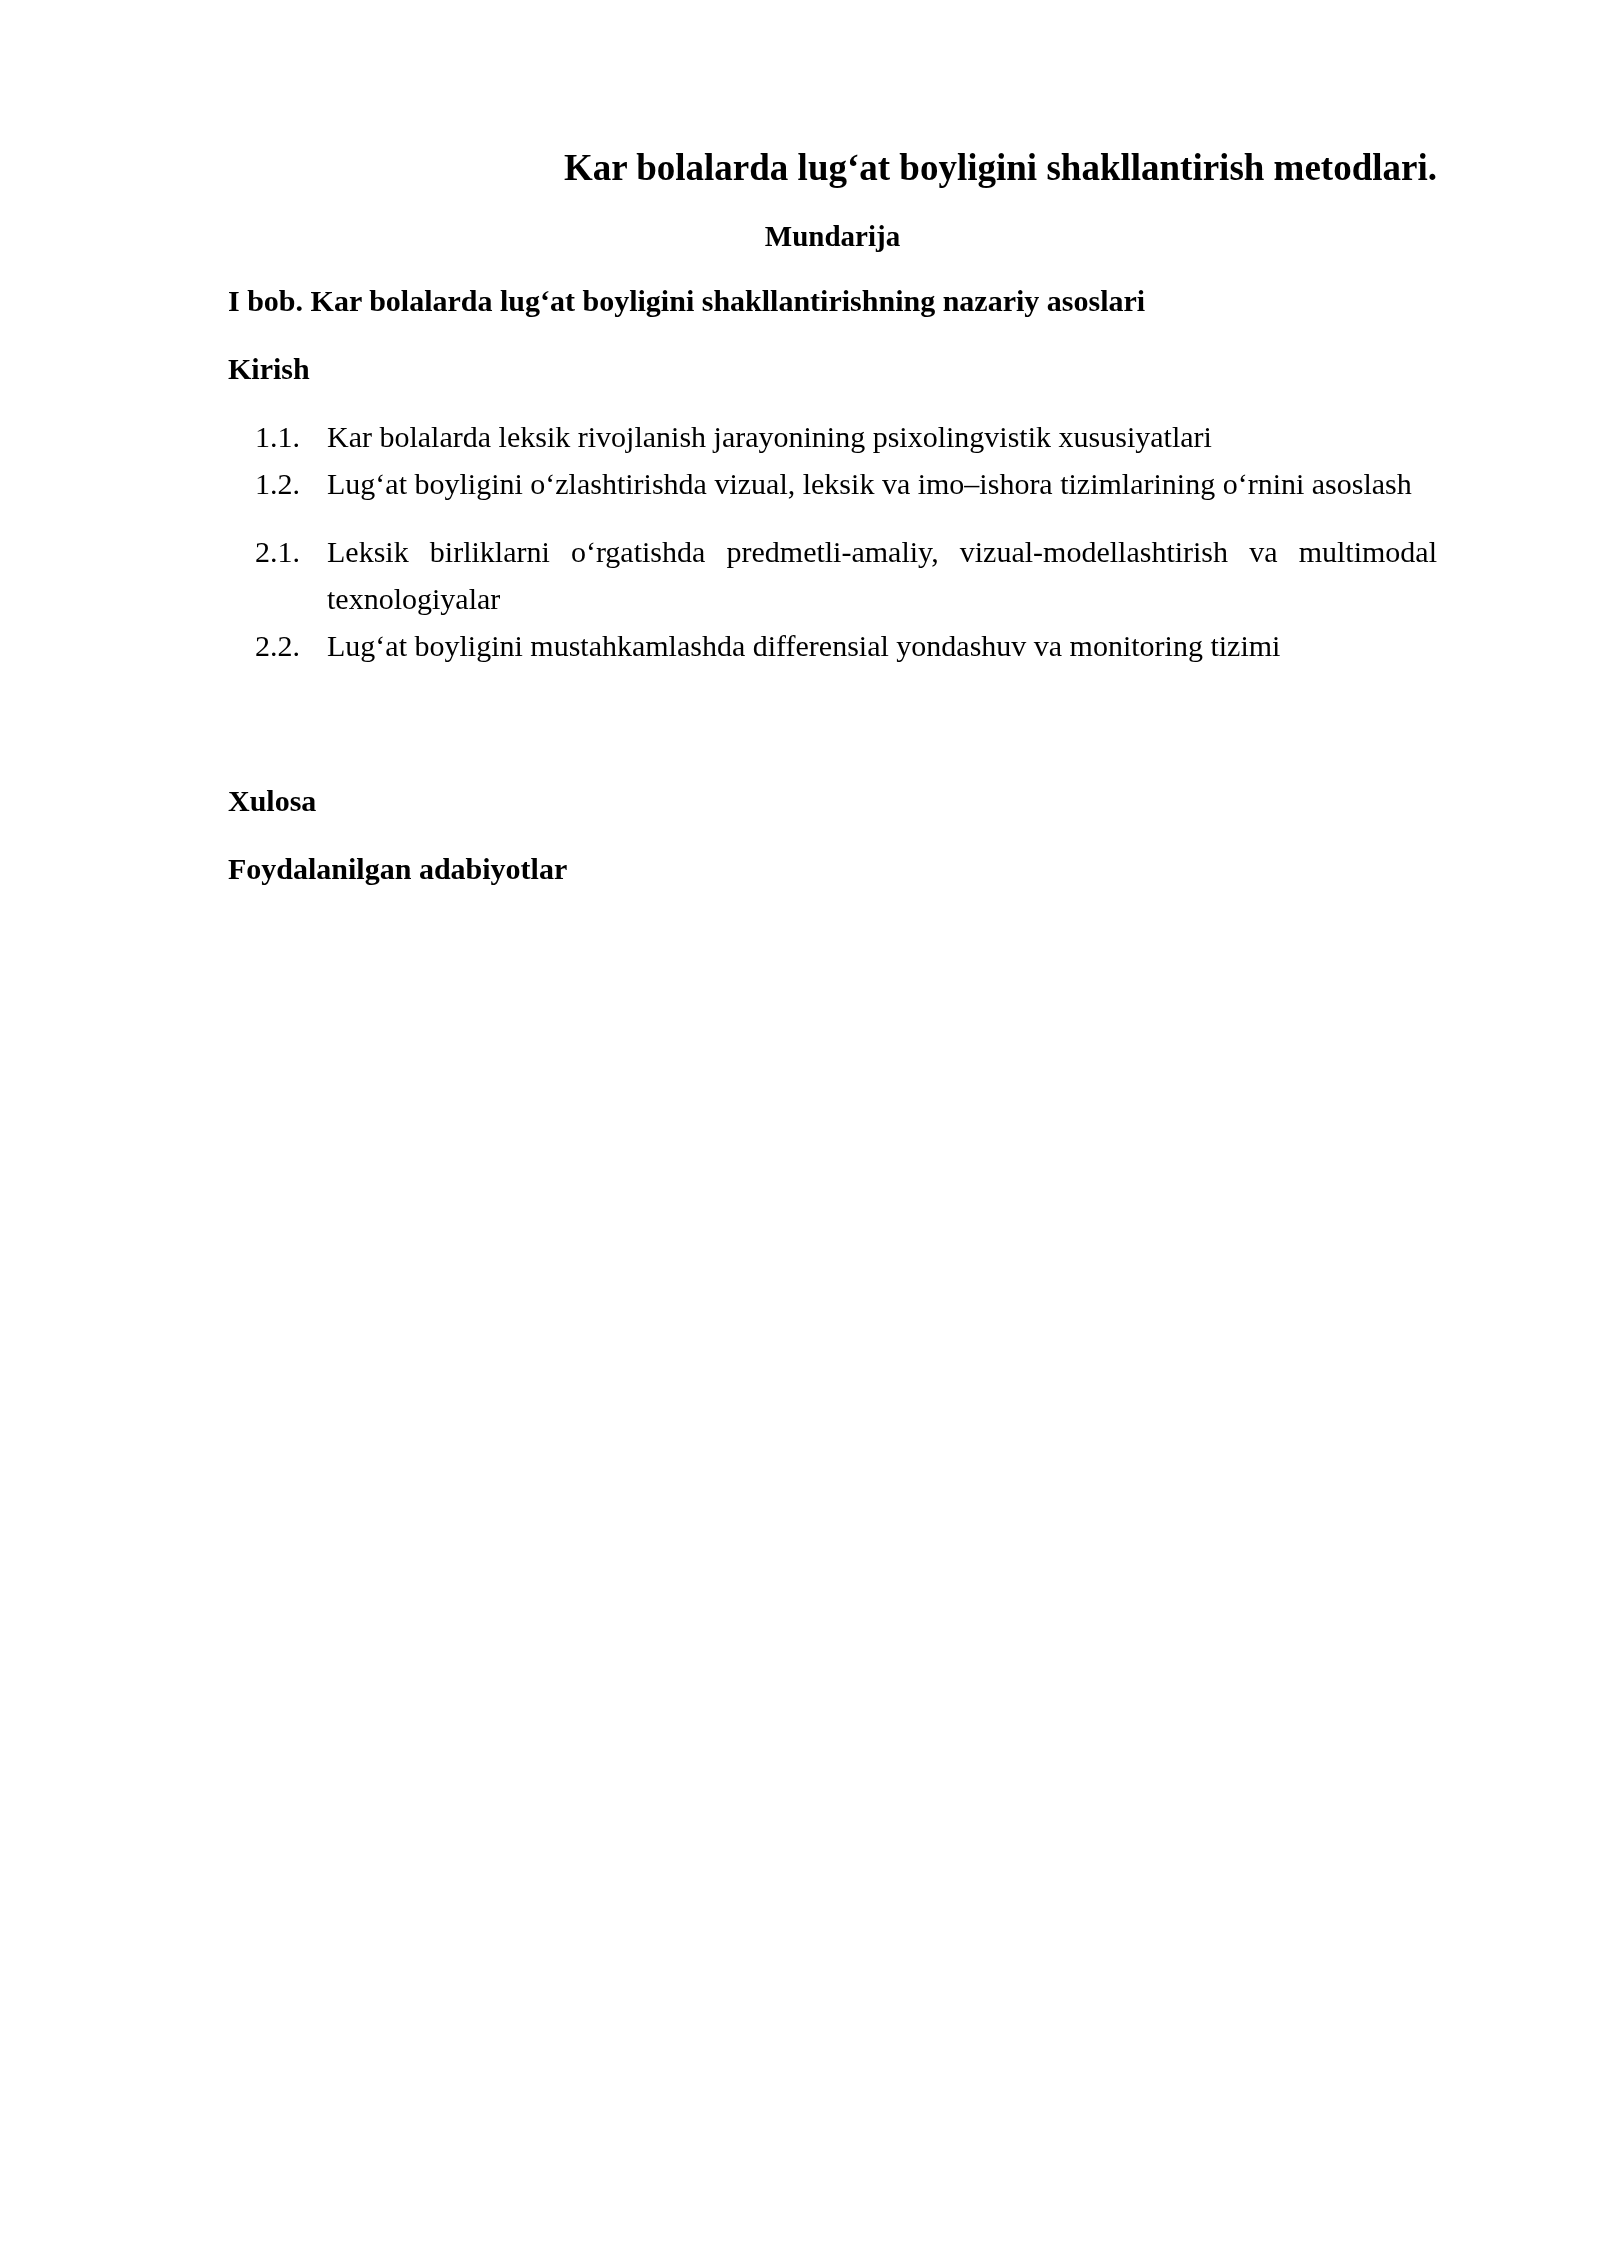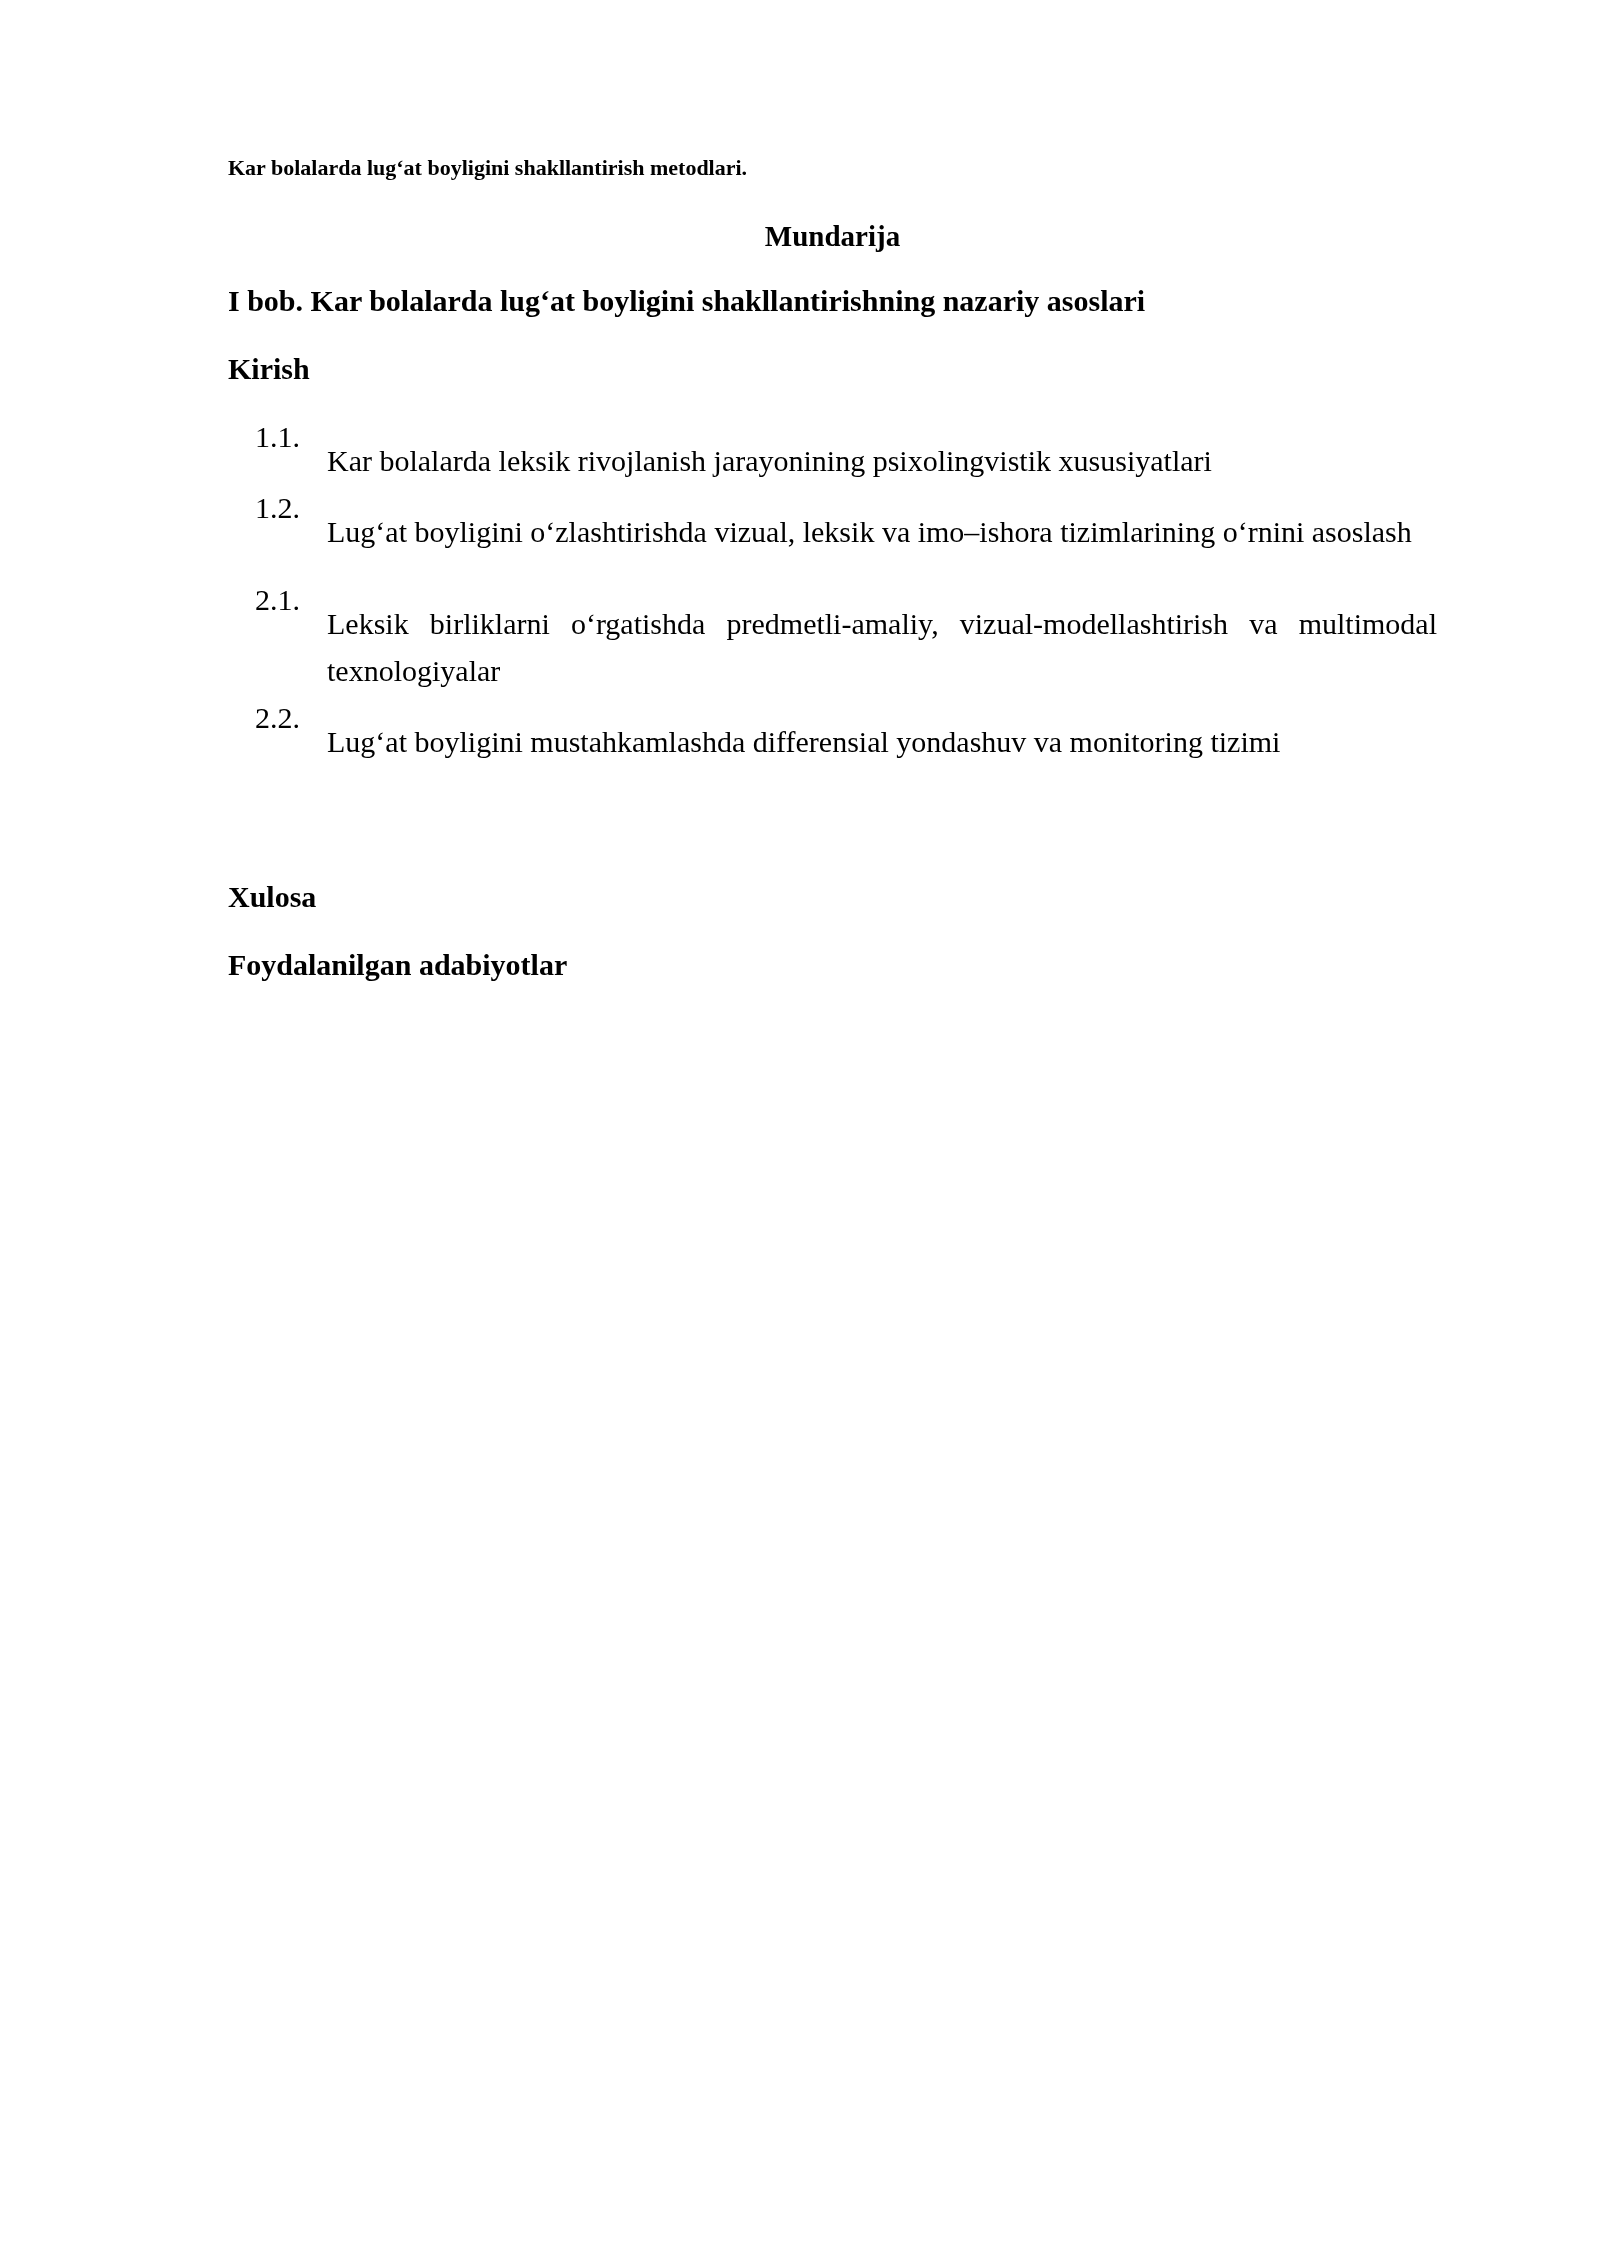--- a/index.html
+++ b/index.html
@@ -13,23 +13,23 @@
     height: 2262px;
     background: #ffffff;
     color: #000000;
     font-family: "Liberation Serif", "DejaVu Serif", serif;
     font-size: 30px;
     box-sizing: border-box;
     padding: 148px 163px 0 228px;
     overflow: hidden;
   }
   .title {
-    font-size: 22px;
+    font-size: 37px;
     font-weight: bold;
-    text-align: left;
+    text-align: right;
     line-height: 40px;
     margin: 0;
   }
   .subtitle {
     font-size: 29px;
     font-weight: bold;
     text-align: center;
     line-height: 40px;
     margin: 28px 0 0 0;
   }
@@ -47,21 +47,20 @@
     align-items: flex-start;
     line-height: 47px;
   }
   .toc-item .num {
     flex: 0 0 99px;
     text-align: center;
   }
   .toc-item .txt {
     flex: 1 1 auto;
     text-align: justify;
-    margin-top: 24px;
   }
   .xulosa-line {
     margin-top: 108px;
   }
 </style>
 </head>
 <body>
 
 <div class="page">
 

